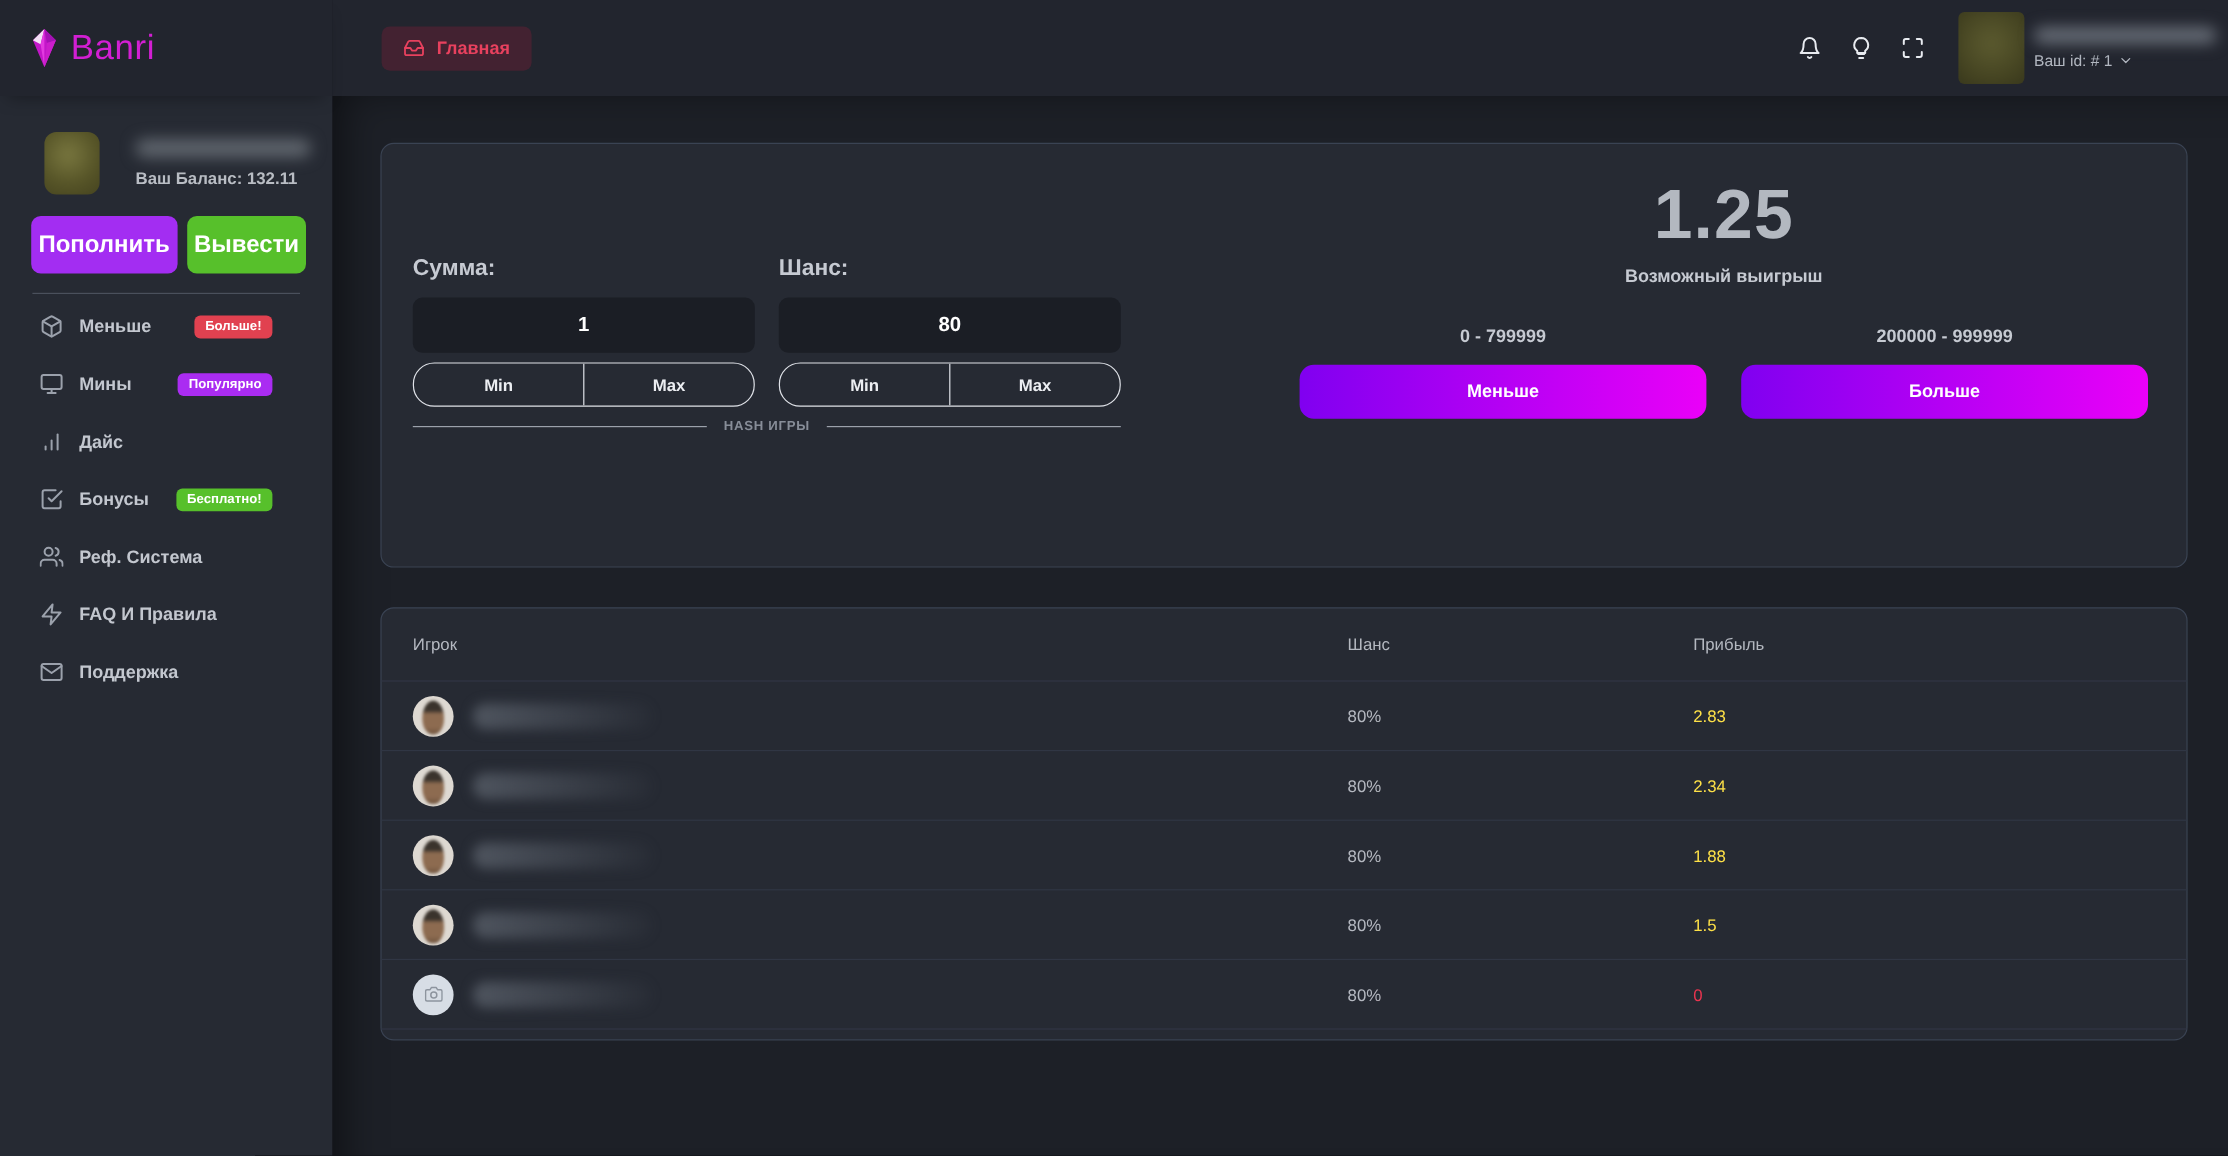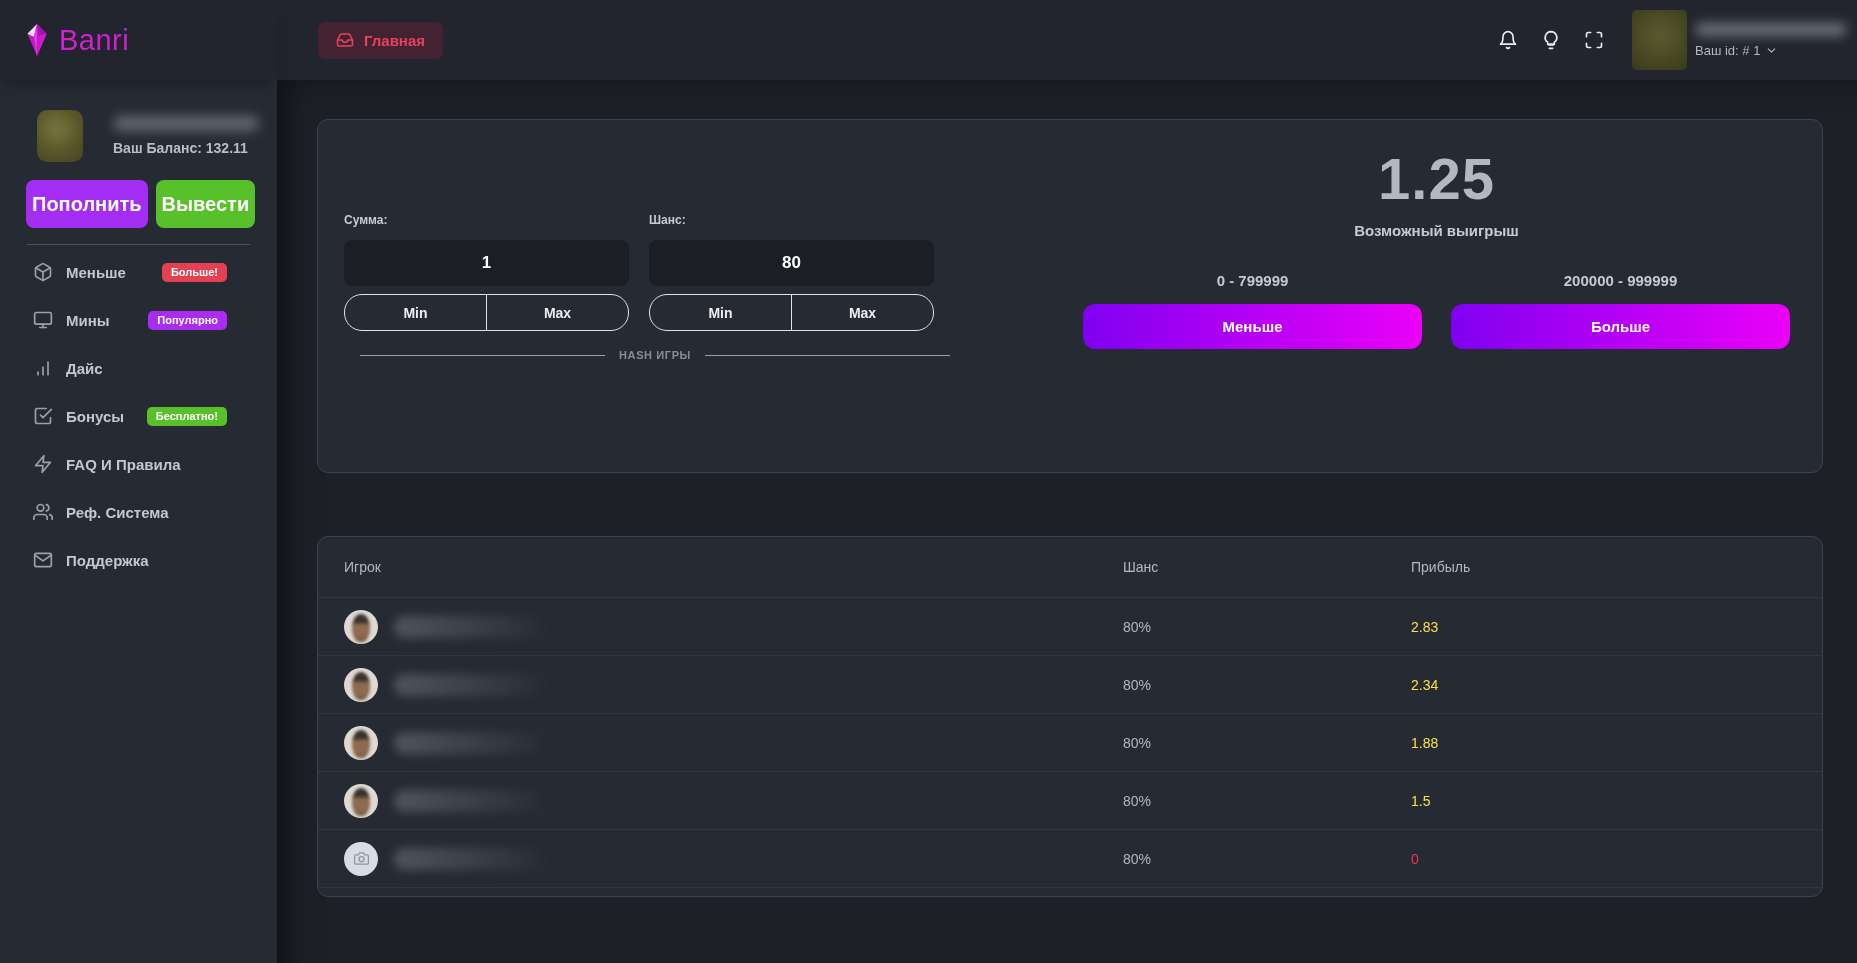--- a/index.html
+++ b/index.html
@@ -44,31 +44,31 @@
   .topbar-avatar .olive{position:absolute;inset:-10px;background:radial-gradient(circle at 50% 45%,#5d5c30,#41401f 60%,#30301a 100%);filter:blur(6px);}
   .topbar-user{display:flex;flex-direction:column;gap:7px;margin-left:8px;}
   .name-blur-tb{width:152px;height:13px;border-radius:7px;background:#6a707a;filter:blur(6px);}
   .user-id{display:flex;align-items:center;gap:5px;font-size:13px;color:#b2b7c0;cursor:pointer;}
   .user-id .c-ic{width:13px;height:13px;color:#b2b7c0;}
 
   
   .content{position:absolute;left:277px;top:80px;right:0;bottom:0;background:#1d2027;box-shadow:inset 28px 14px 34px -20px rgba(0,0,0,.5);}
   .panel{position:absolute;left:40px;width:1506px;background:#262a33;border:1px solid #3a4353;border-radius:11px;box-sizing:border-box;}
   .game-panel{top:39px;height:354px;}
-  .table-panel{top:456px;height:361px;}
+  .table-panel{top:426px;height:361px;}
 
   
   .bet-form{position:absolute;left:26px;top:93px;display:flex;gap:20px;}
   .bet-col{width:285px;}
-  .bet-label{font-size:12px;font-weight:700;color:#c6cad2;margin-bottom:13px;}
+  .bet-label{font-size:19px;font-weight:700;color:#c6cad2;margin-bottom:13px;}
   .bet-input{width:100%;height:46px;box-sizing:border-box;background:#1b1e25;border:none;border-radius:8px;color:#fff;font-weight:700;font-size:17px;text-align:center;font-family:inherit;outline:none;}
   .minmax{margin-top:8px;height:35px;border:1px solid #dfe2e8;border-radius:18px;display:flex;overflow:hidden;}
   .minmax-btn{flex:1;display:flex;align-items:center;justify-content:center;color:#eceef2;font-weight:700;font-size:14px;cursor:pointer;background:transparent;border:none;font-family:inherit;}
   .minmax-btn + .minmax-btn{border-left:1px solid #dfe2e8;}
-  .hash-divider{position:absolute;left:42px;top:229px;width:590px;display:flex;align-items:center;gap:14px;color:#878d98;font-size:11px;font-weight:700;letter-spacing:.6px;}
+  .hash-divider{position:absolute;left:26px;top:229px;width:590px;display:flex;align-items:center;gap:14px;color:#878d98;font-size:11px;font-weight:700;letter-spacing:.6px;}
   .hash-divider::before,.hash-divider::after{content:"";flex:1;height:1px;background:#9ba1ab;}
   .win-section{position:absolute;left:765px;top:30px;width:707px;text-align:center;}
   .multiplier{font-size:58px;font-weight:700;color:#b3b8c0;letter-spacing:1px;line-height:1;}
   .possible-win{margin-top:14px;font-size:15px;font-weight:600;color:#c6cad2;}
   .bet-actions{margin-top:33px;display:flex;gap:29px;}
   .action-col{flex:1;}
   .action-range{font-size:15px;font-weight:600;color:#c6cad2;margin-bottom:15px;}
   .action-btn{width:100%;height:45px;border:none;border-radius:12px;background:linear-gradient(90deg,#8000f0,#ea00f8);color:#fff;font-weight:700;font-size:15px;cursor:pointer;font-family:inherit;}
 
   
@@ -151,32 +151,32 @@
     <div class="menu-item">
       <svg class="ic m-ic" viewBox="0 0 24 24">
           <path d="M9 11l3 3L22 4"></path>
           <path d="M21 14v5a2 2 0 0 1-2 2H5a2 2 0 0 1-2-2V5a2 2 0 0 1 2-2h11"></path>
         </svg>
       <span>Бонусы</span>
       <span class="badge badge-green">Бесплатно!</span>
     </div>
     <div class="menu-item">
       <svg class="ic m-ic" viewBox="0 0 24 24">
-          <polygon points="13 2 3 14 12 14 11 22 21 10 12 10 13 2"></polygon>
-        </svg>
-      <span>FAQ И Правила</span>
-    </div>
-    <div class="menu-item">
-      <svg class="ic m-ic" viewBox="0 0 24 24">
           <path d="M17 21v-2a4 4 0 0 0-4-4H5a4 4 0 0 0-4 4v2"></path>
           <circle cx="9" cy="7" r="4"></circle>
           <path d="M23 21v-2a4 4 0 0 0-3-3.87"></path>
           <path d="M16 3.13a4 4 0 0 1 0 7.75"></path>
         </svg>
       <span>Реф. Система</span>
+    </div>
+    <div class="menu-item">
+      <svg class="ic m-ic" viewBox="0 0 24 24">
+          <polygon points="13 2 3 14 12 14 11 22 21 10 12 10 13 2"></polygon>
+        </svg>
+      <span>FAQ И Правила</span>
     </div>
     <div class="menu-item">
       <svg class="ic m-ic" viewBox="0 0 24 24">
           <rect x="2" y="4" width="20" height="16" rx="2"></rect>
           <polyline points="22 6 12 13 2 6"></polyline>
         </svg>
       <span>Поддержка</span>
     </div>
   </nav>
 </aside>

